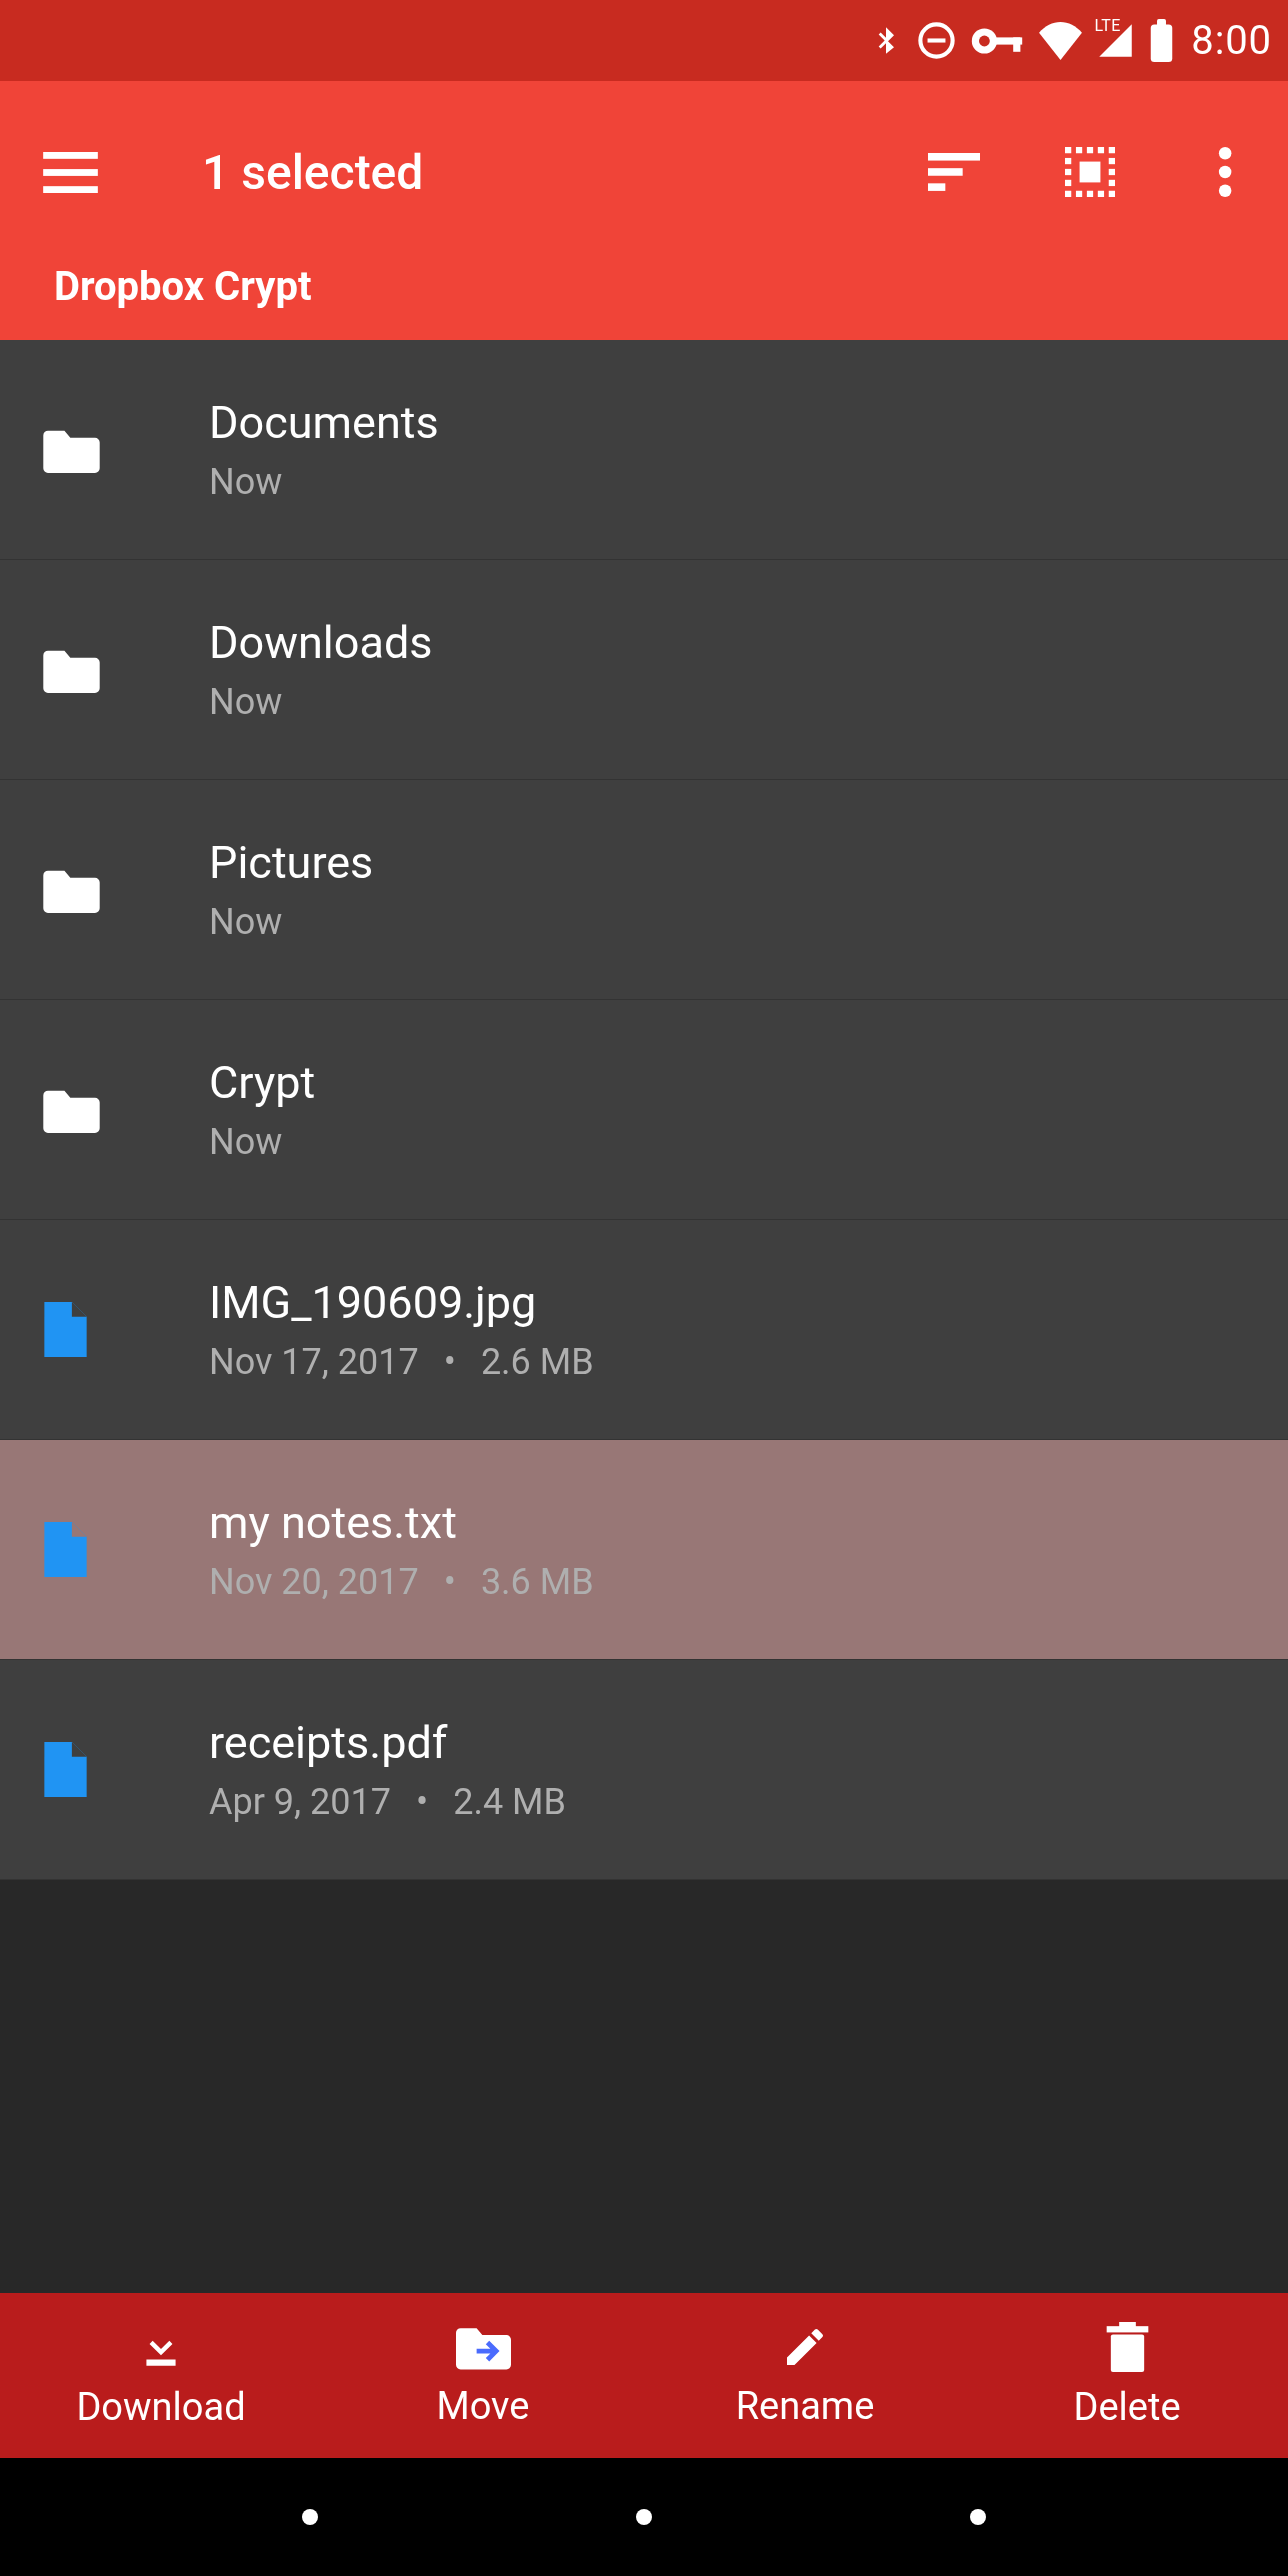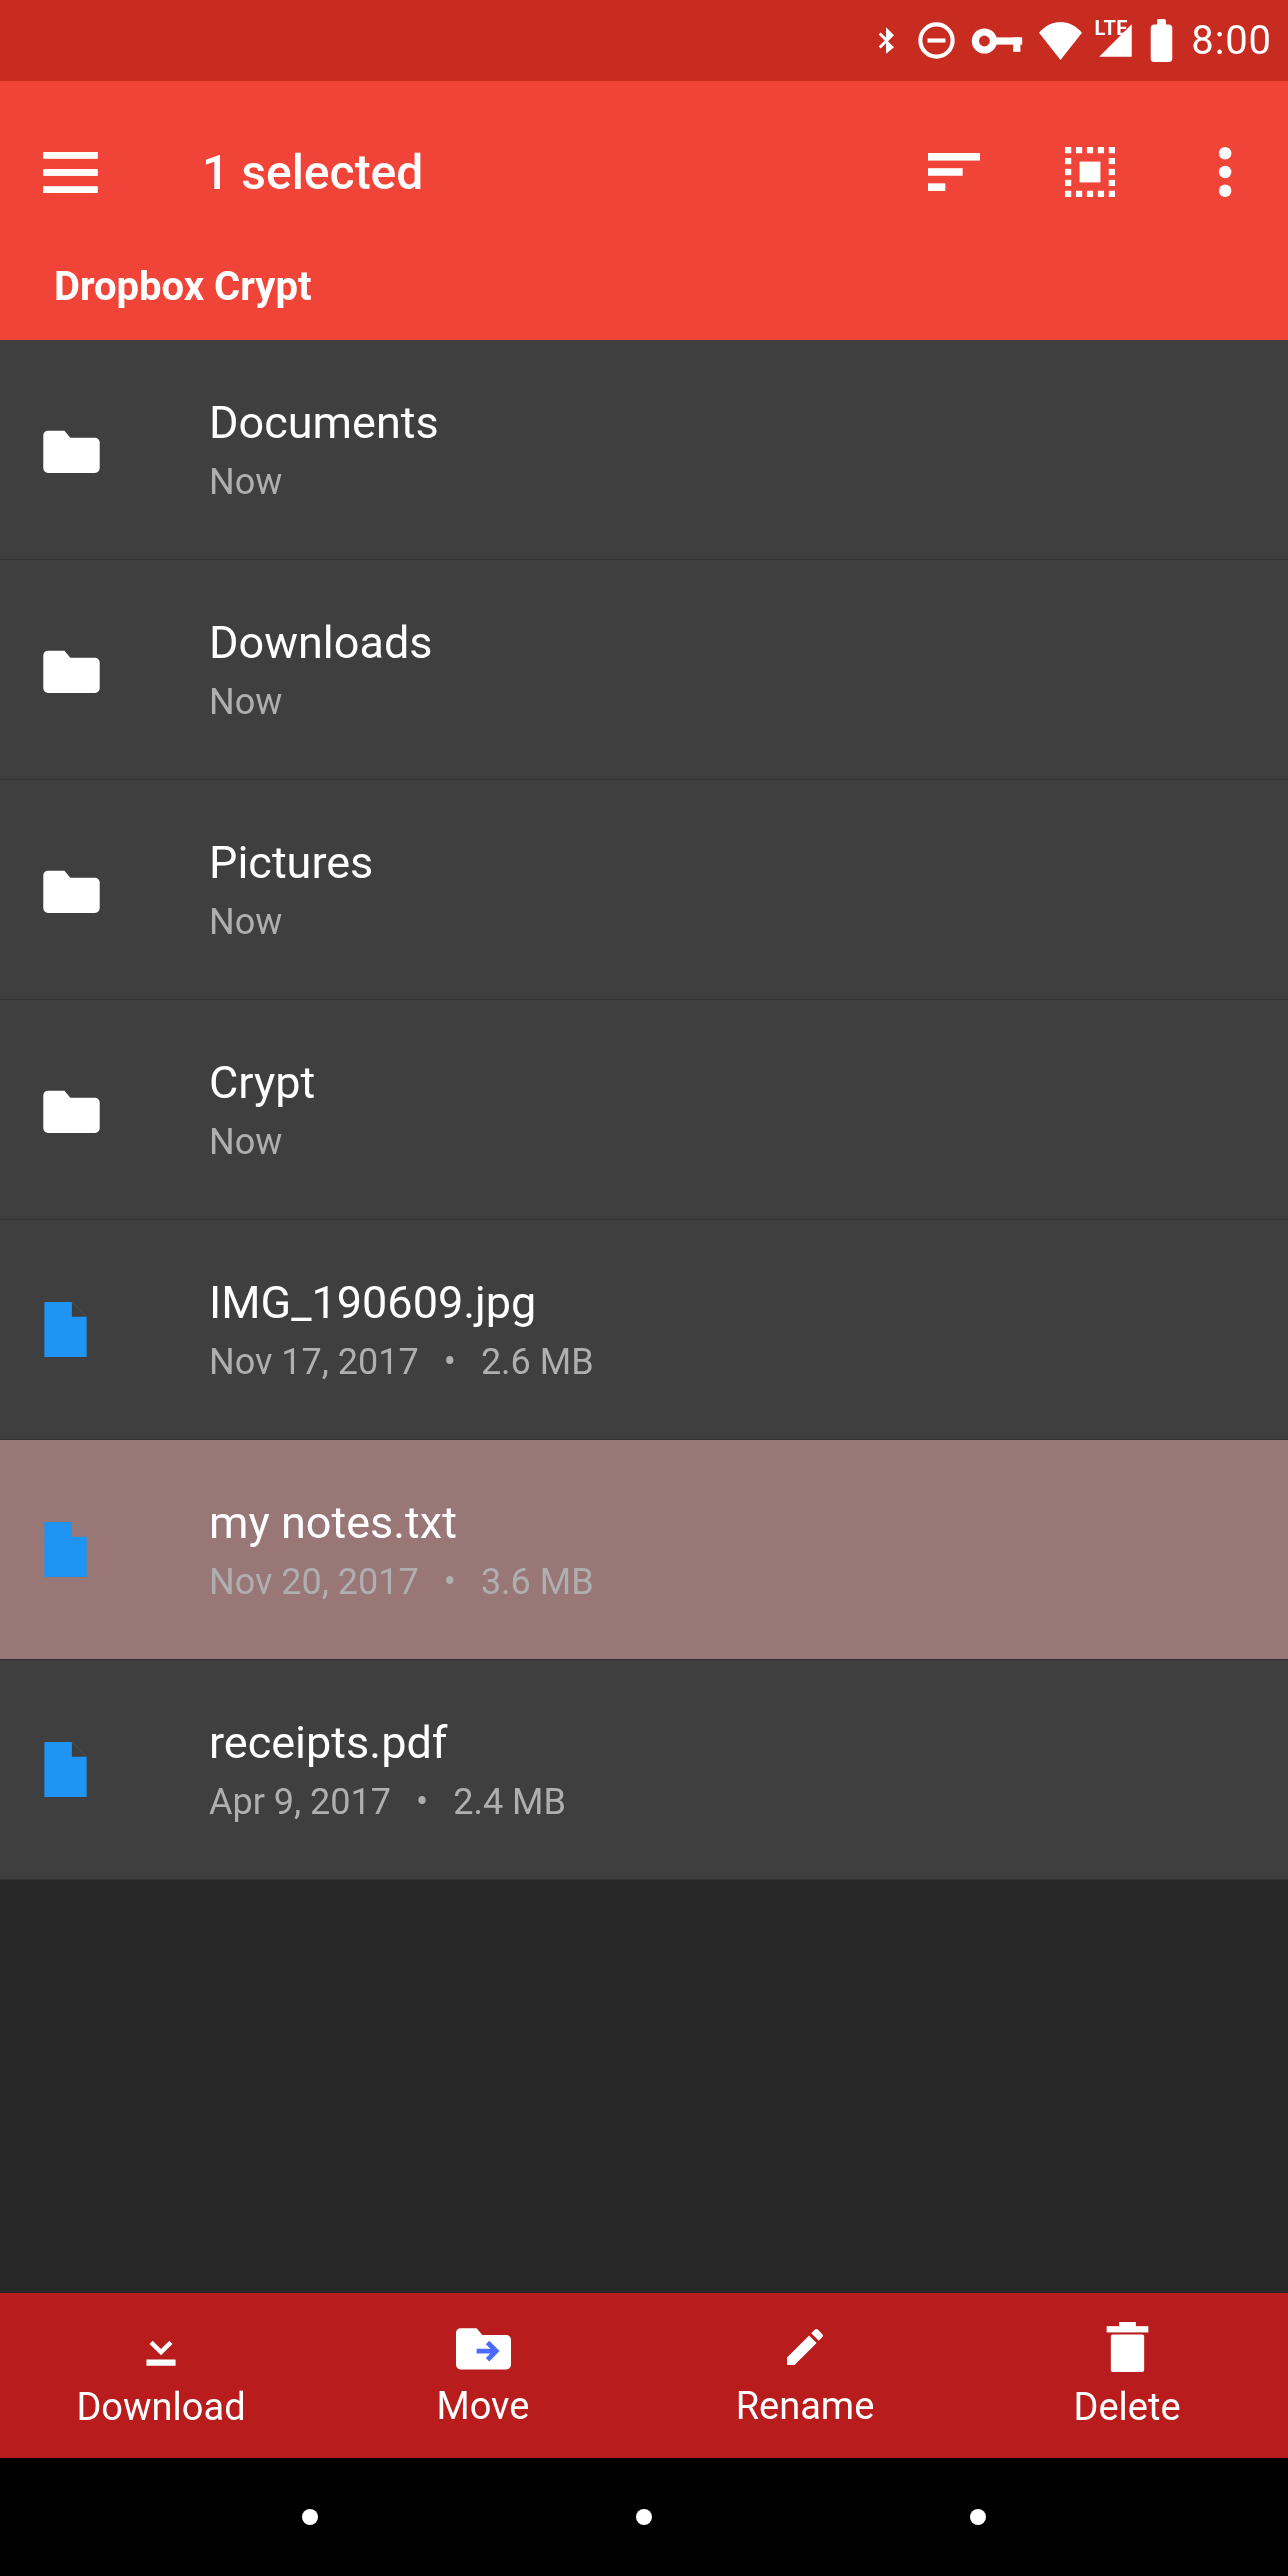--- a/index.html
+++ b/index.html
@@ -167,21 +167,21 @@
         <rect x="13" y="8" width="16" height="4"></rect>
         <rect x="24" y="8" width="4" height="8"></rect>
       </svg>
   </span>
   <span class="status-ico">
     <svg width="47" height="39" viewBox="0 0 24 20" fill="#fff">
         <path d="M12 20L1 6C4 2.5 8 0.5 12 0.5s8 2 11 5.5L12 20z"></path>
       </svg>
   </span>
   <span class="status-ico" style="position:relative;">
-    <span style="position:absolute; top:-5.4px; left:-1.8px; font-size:20px; font-weight:700; letter-spacing:0.4px;">LTE</span>
+    <span style="position:absolute; top:-5.4px; left:-1.8px; font-size:16px; font-weight:400; letter-spacing:0.4px;">LTE</span>
     <svg width="39" height="39" viewBox="0 0 24 24" fill="#fff">
         <path d="M2 22L22 2v20H2z"></path>
       </svg>
   </span>
   <span class="status-ico">
     <svg width="27" height="43" viewBox="0 0 14 24" fill="#fff">
         <rect x="1" y="3" width="12" height="21" rx="2"></rect>
         <rect x="4.5" y="0" width="5" height="4" rx="1"></rect>
       </svg>
   </span>

